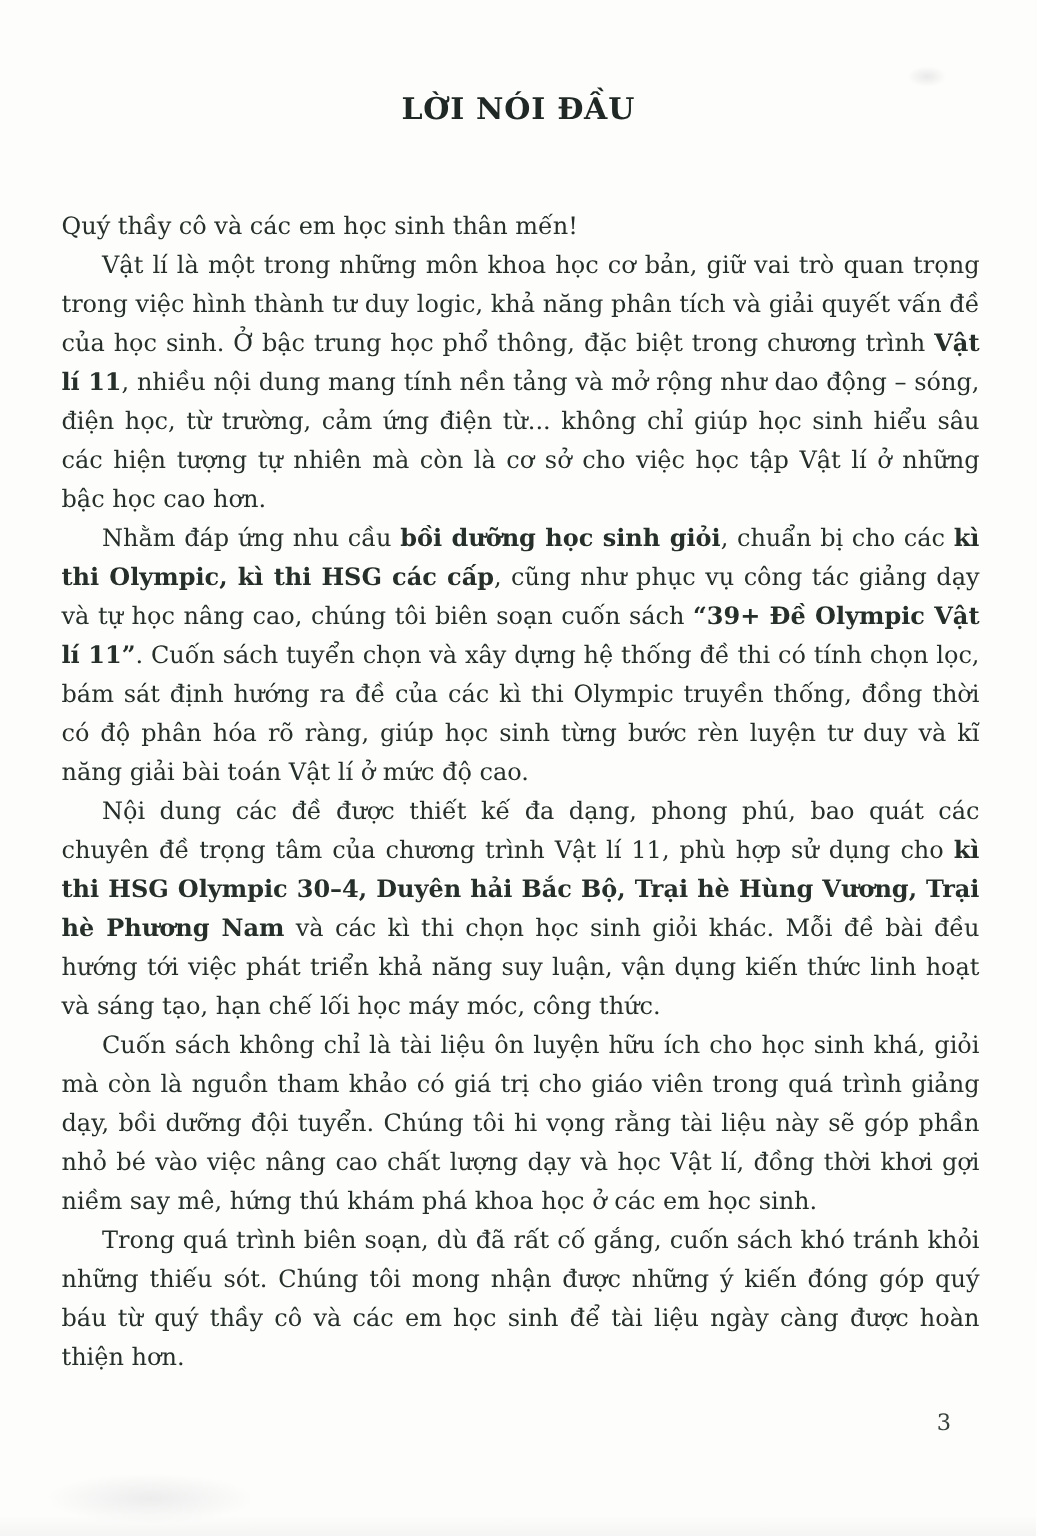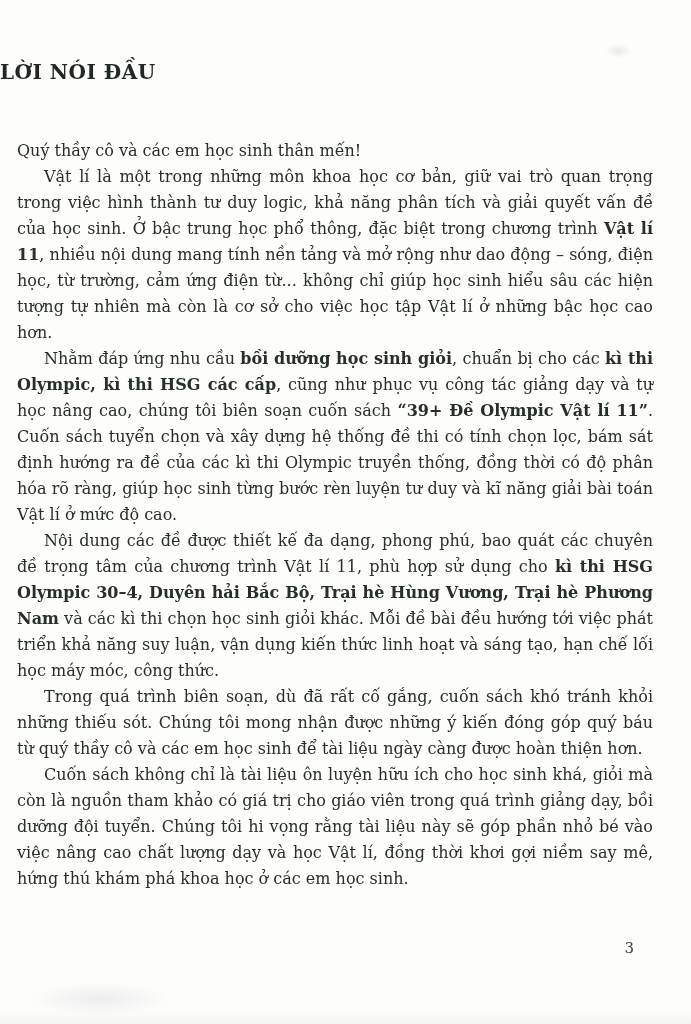--- a/index.html
+++ b/index.html
@@ -13,27 +13,28 @@
     height: 1024px;
     background: #fdfdfc;
     overflow: hidden;
     font-family: "DejaVu Serif", "Liberation Serif", serif;
     color: #262f2a;
     box-sizing: border-box;
     padding-top: 60px;
   }
   .title {
     margin: 0;
+    text-align: center;
     font-size: 20px;
     font-weight: bold;
     letter-spacing: 0.5px;
     color: #1f2824;
   }
   .content {
-    padding: 0 38px 0 17px;
+    padding: 0 38px 0 41px;
     font-size: 16px;
     line-height: 26px;
   }
   .greeting {
     margin: 54px 0 0 0;
   }
   .para {
     margin: 0;
     text-indent: 27px;
     text-align: justify;
@@ -87,22 +88,22 @@
 <div class="page">
 
   <h1 class="title">LỜI NÓI ĐẦU</h1>
 
   <div class="content">
     <p class="greeting">Quý thầy cô và các em học sinh thân mến!</p>
 
     <p class="para"><span>Vật lí là một trong những môn khoa học cơ bản, giữ vai trò quan trọng trong việc hình thành tư duy logic, khả năng phân tích và giải quyết vấn đề của học sinh. Ở bậc trung học phổ thông, đặc biệt trong chương trình </span><span class="b">Vật lí 11</span><span>, nhiều nội dung mang tính nền tảng và mở rộng như dao động – sóng, điện học, từ trường, cảm ứng điện từ... không chỉ giúp học sinh hiểu sâu các hiện tượng tự nhiên mà còn là cơ sở cho việc học tập Vật lí ở những bậc học cao hơn.</span></p>
     <p class="para"><span>Nhằm đáp ứng nhu cầu </span><span class="b">bồi dưỡng học sinh giỏi</span><span>, chuẩn bị cho các </span><span class="b">kì thi Olympic, kì thi HSG các cấp</span><span>, cũng như phục vụ công tác giảng dạy và tự học nâng cao, chúng tôi biên soạn cuốn sách </span><span class="b">“39+ Đề Olympic Vật lí 11”</span><span>. Cuốn sách tuyển chọn và xây dựng hệ thống đề thi có tính chọn lọc, bám sát định hướng ra đề của các kì thi Olympic truyền thống, đồng thời có độ phân hóa rõ ràng, giúp học sinh từng bước rèn luyện tư duy và kĩ năng giải bài toán Vật lí ở mức độ cao.</span></p>
     <p class="para"><span>Nội dung các đề được thiết kế đa dạng, phong phú, bao quát các chuyên đề trọng tâm của chương trình Vật lí 11, phù hợp sử dụng cho </span><span class="b">kì thi HSG Olympic 30–4, Duyên hải Bắc Bộ, Trại hè Hùng Vương, Trại hè Phương Nam</span><span> và các kì thi chọn học sinh giỏi khác. Mỗi đề bài đều hướng tới việc phát triển khả năng suy luận, vận dụng kiến thức linh hoạt và sáng tạo, hạn chế lối học máy móc, công thức.</span></p>
+    <p class="para"><span>Cuốn sách không chỉ là tài liệu ôn luyện hữu ích cho học sinh khá, giỏi mà còn là nguồn tham khảo có giá trị cho giáo viên trong quá trình giảng dạy, bồi dưỡng đội tuyển. Chúng tôi hi vọng rằng tài liệu này sẽ góp phần nhỏ bé vào việc nâng cao chất lượng dạy và học Vật lí, đồng thời khơi gợi niềm say mê, hứng thú khám phá khoa học ở các em học sinh.</span></p>
     <p class="para"><span>Trong quá trình biên soạn, dù đã rất cố gắng, cuốn sách khó tránh khỏi những thiếu sót. Chúng tôi mong nhận được những ý kiến đóng góp quý báu từ quý thầy cô và các em học sinh để tài liệu ngày càng được hoàn thiện hơn.</span></p>
-    <p class="para"><span>Cuốn sách không chỉ là tài liệu ôn luyện hữu ích cho học sinh khá, giỏi mà còn là nguồn tham khảo có giá trị cho giáo viên trong quá trình giảng dạy, bồi dưỡng đội tuyển. Chúng tôi hi vọng rằng tài liệu này sẽ góp phần nhỏ bé vào việc nâng cao chất lượng dạy và học Vật lí, đồng thời khơi gợi niềm say mê, hứng thú khám phá khoa học ở các em học sinh.</span></p>
 
   </div>
 
   <div class="page-number">3</div>
 
   <div class="scan-artifact smudge-top-right"></div>
   <div class="scan-artifact smudge-bottom-left"></div>
   <div class="scan-artifact smudge-bottom-band"></div>
 </div>
 

